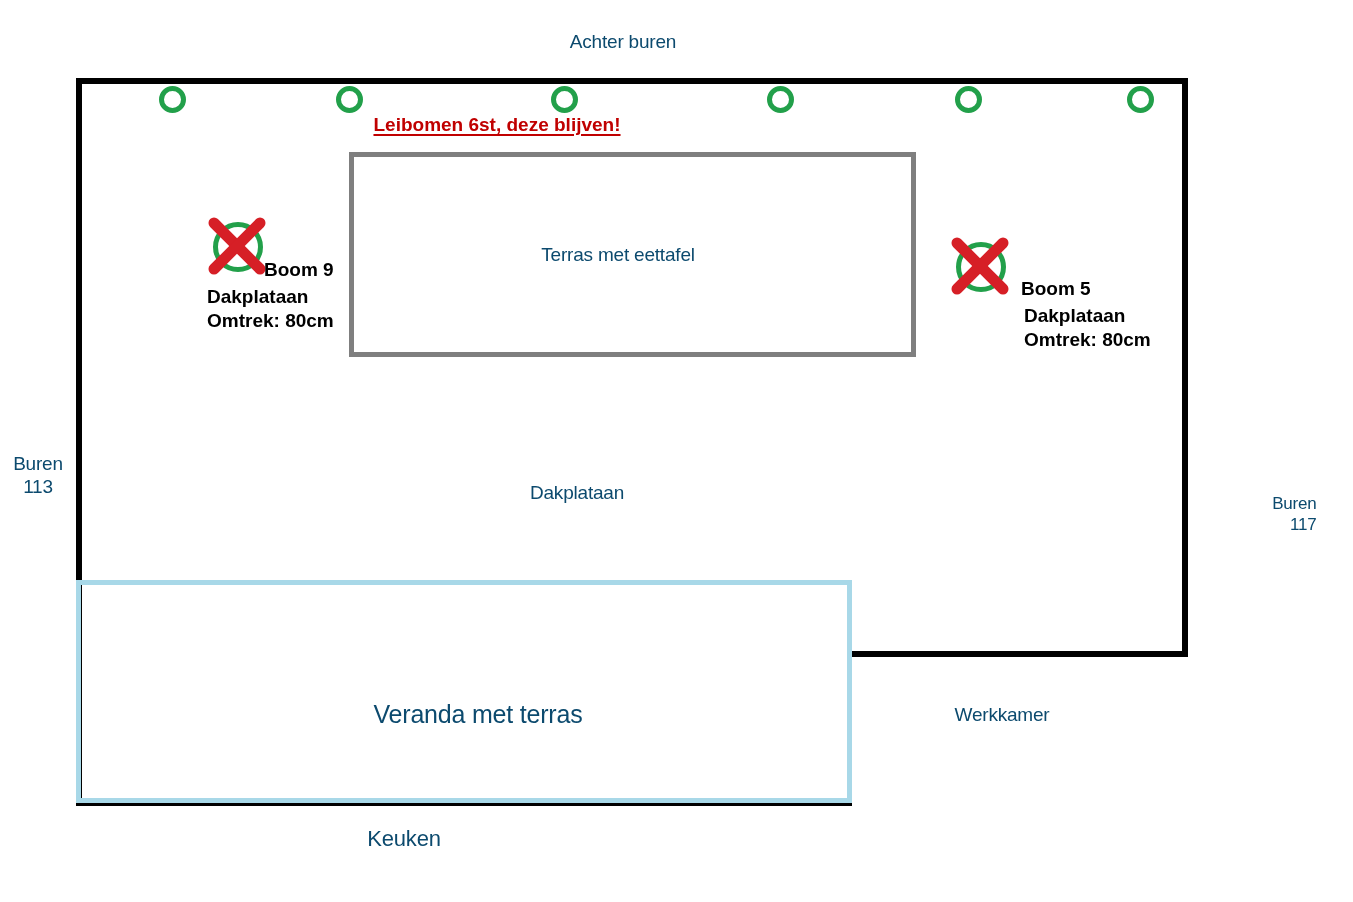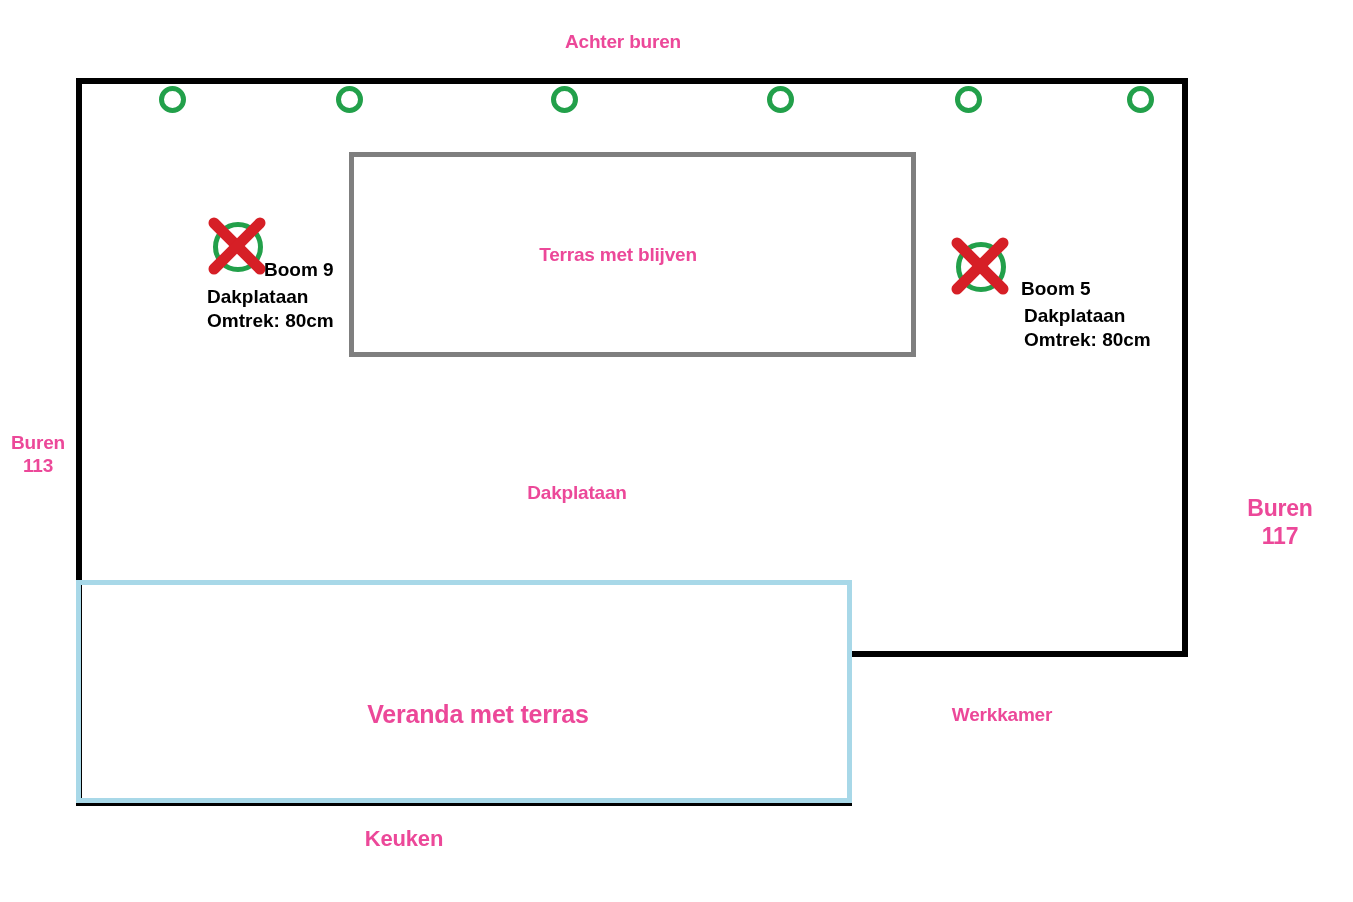--- a/index.html
+++ b/index.html
@@ -53,37 +53,37 @@
     height: 213px;
     border: 5px solid #a8d8e8;
     background: transparent;
     box-sizing: content-box;
   }
 
   
   .label {
     position: absolute;
     font-family: "Liberation Sans", sans-serif;
-    font-weight: bold;
-    color: #ec4899;
+    font-weight: normal;
+    color: #0c4a6e;
     font-size: 19px;
     line-height: 1.22;
     white-space: pre-line;
     letter-spacing: -0.2px;
   }
   .label-center { transform: translateX(-50%); text-align: center; }
 
   .label-achter-buren   { left: 623px; top: 30px;  font-size: 19px; }
   .label-terras         { left: 618px; top: 243px; font-size: 19px; }
   .label-achtertuin     { left: 577px; top: 481px; font-size: 19px; }
   .label-veranda        { left: 478px; top: 699px; font-size: 25px; }
   .label-keuken         { left: 404px; top: 826px; font-size: 22px; }
   .label-werkkamer      { left: 1002px;top: 703px; font-size: 19px; }
-  .label-buren113       { left: 38px;  top: 431px; font-size: 19px; text-align: center; }
-  .label-buren117       { left: 1280px;top: 494px; font-size: 23px; }
+  .label-buren113       { left: 38px;  top: 452px; font-size: 19px; text-align: center; }
+  .label-buren117       { left: 1280px;top: 494px; font-size: 17px; text-align: right; }
 
   
   .label-red {
     position: absolute;
     font-family: "Liberation Sans", sans-serif;
     font-weight: bold;
     font-size: 19px;
     color: #c00000;
     text-decoration: underline;
     text-decoration-thickness: 2px;
@@ -155,20 +155,21 @@
 
   <div class="abs veranda-box"></div>
 
   <div class="leiboom" style="left:159px; top:86px;"></div>
   <div class="leiboom" style="left:336px; top:86px;"></div>
   <div class="leiboom" style="left:551px; top:86px;"></div>
   <div class="leiboom" style="left:767px; top:86px;"></div>
   <div class="leiboom" style="left:955px; top:86px;"></div>
   <div class="leiboom" style="left:1127px;top:86px;"></div>
 
+  <div class="label-red label-leibomen">Leibomen 6st, deze blijven!</div>
 
   <div class="tree-marker tree1-marker">
     <div class="ring"></div>
     <svg viewBox="0 0 56 56">
       <line x1="4" y1="4" x2="50" y2="50" stroke="#d61f26" stroke-width="11" stroke-linecap="round"></line>
       <line x1="50" y1="4" x2="4" y2="50" stroke="#d61f26" stroke-width="11" stroke-linecap="round"></line>
     </svg>
   </div>
   <div class="tree-block tree1-name">Boom 9</div>
   <div class="tree-block tree1-rest">Dakplataan
@@ -180,21 +181,21 @@
       <line x1="4" y1="4" x2="50" y2="50" stroke="#d61f26" stroke-width="11" stroke-linecap="round"></line>
       <line x1="50" y1="4" x2="4" y2="50" stroke="#d61f26" stroke-width="11" stroke-linecap="round"></line>
     </svg>
   </div>
   <div class="tree-block tree2-name">Boom 5</div>
   <div class="tree-block tree2-rest">Dakplataan
 Omtrek: 80cm</div>
 
   <div class="label label-center label-achter-buren">Achter buren</div>
 
-  <div class="label label-center label-terras">Terras met blijven</div>
+  <div class="label label-center label-terras">Terras met eettafel</div>
 
   <div class="label label-center label-achtertuin">Dakplataan</div>
 
   <div class="label label-center label-veranda">Veranda met terras</div>
 
   <div class="label label-center label-keuken">Keuken</div>
 
   <div class="label label-center label-werkkamer">Werkkamer</div>
 
   <div class="label label-center label-buren113">Buren

